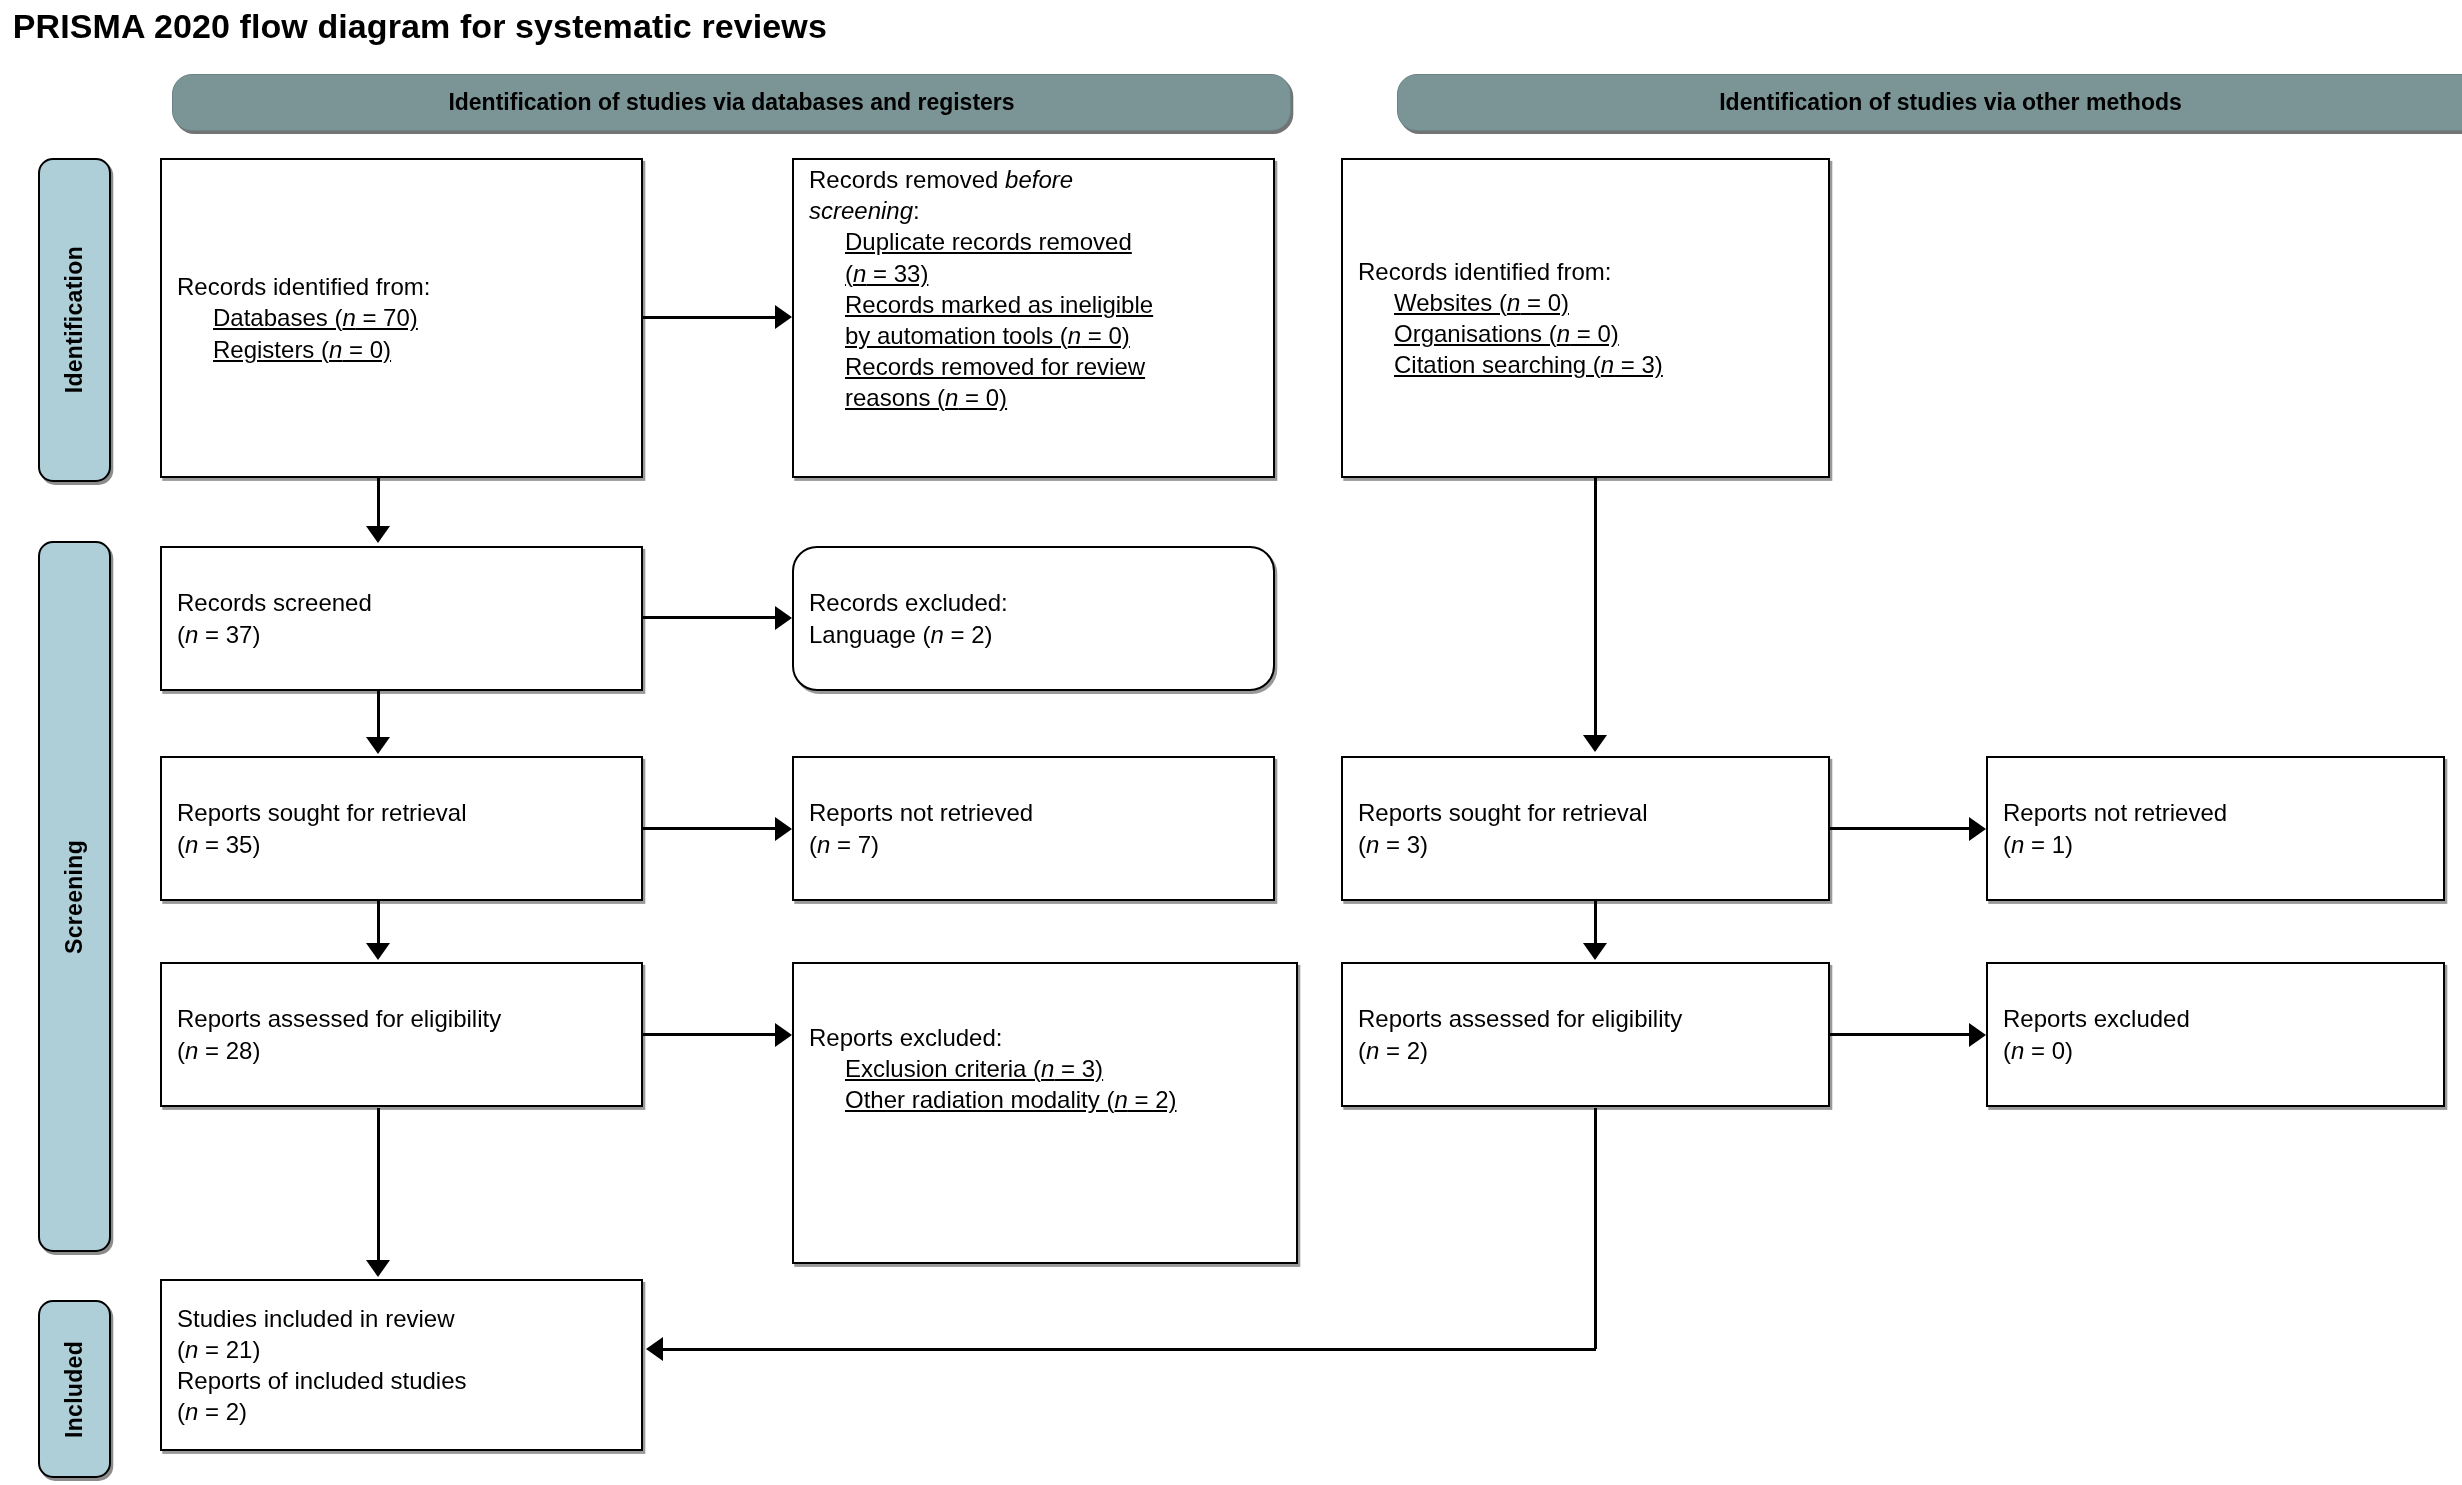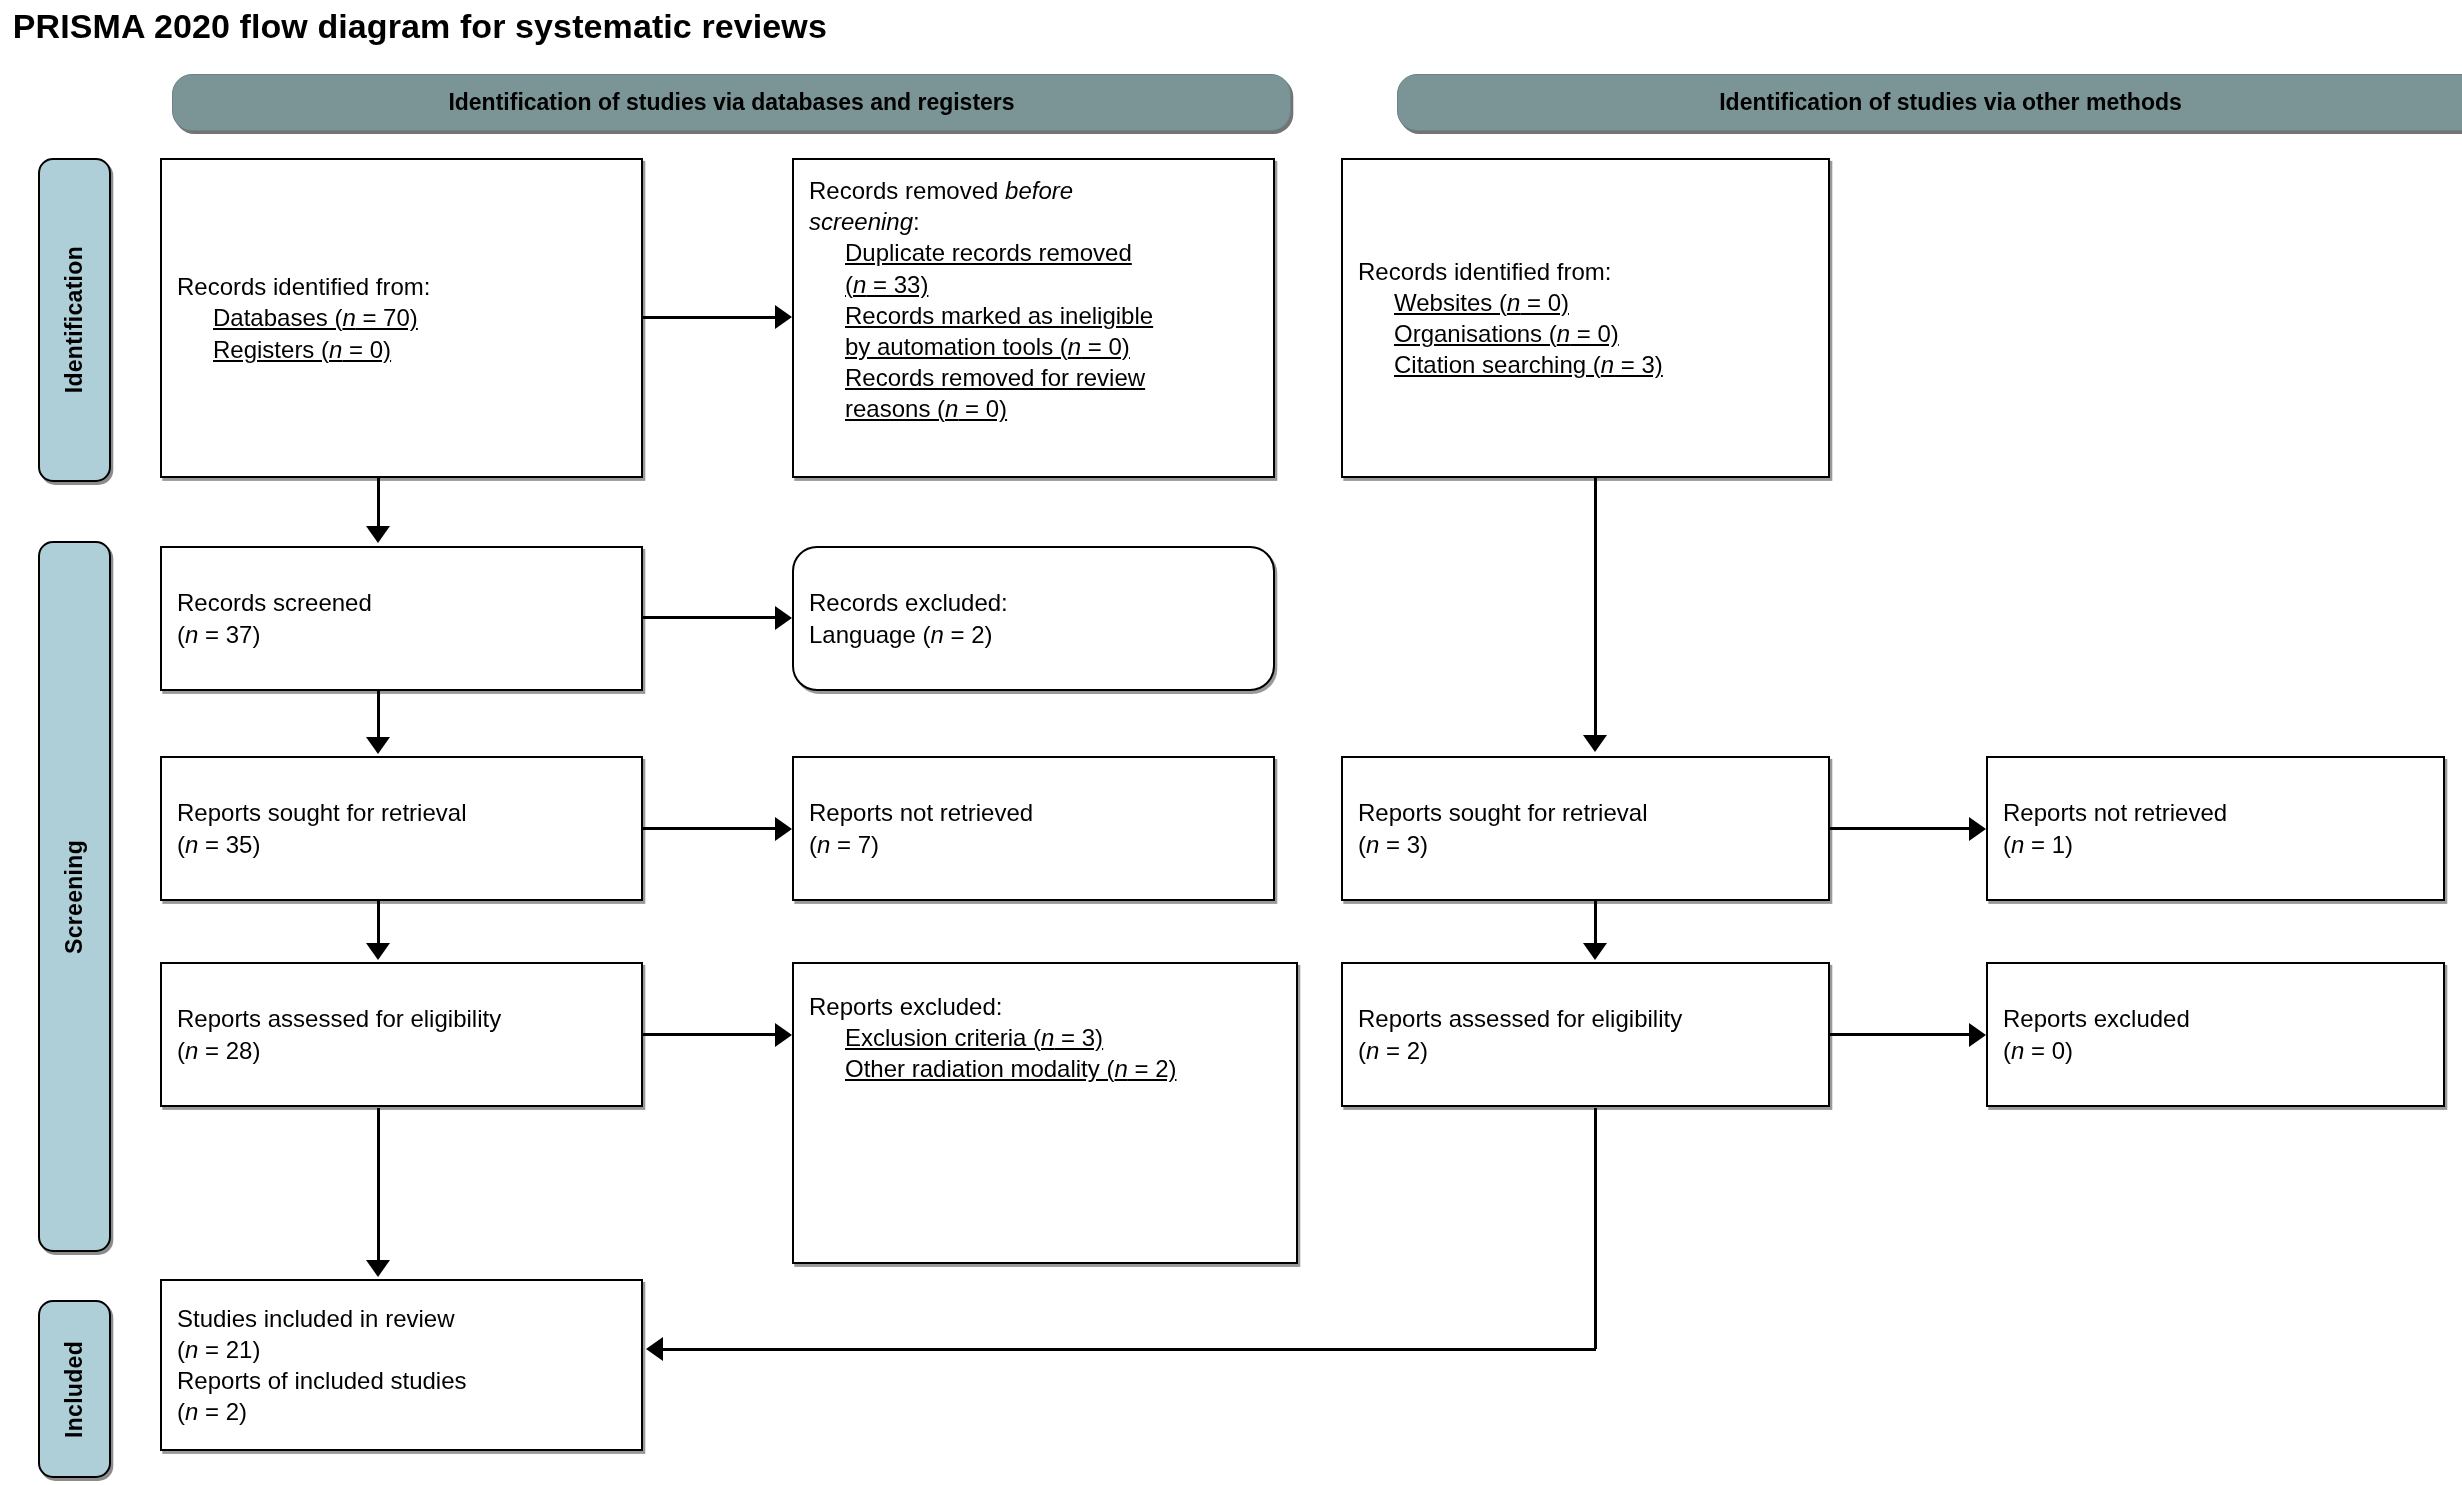--- a/index.html
+++ b/index.html
@@ -70,21 +70,21 @@
     flex-direction:column;
     justify-content:center;
     padding:0 15px;
   }
   .node .line{
     font-size:24px;
     line-height:1.30;
     white-space:nowrap;
   }
   .node .line.indent{ padding-left:36px;text-decoration:underline; }
-  .node.align-top{ justify-content:flex-start; padding-top:15px; }
+  .node.align-top{ justify-content:flex-start; padding-top:4px; }
   .n-italic{ font-style:italic; }
   
   .vline{ position:absolute; background:#000; width:2.9px; }
   .hline{ position:absolute; background:#000; height:2.9px; }
   .arrow-down{
     position:absolute;
     width:0;height:0;
     border-left:12.2px solid transparent;
     border-right:12.2px solid transparent;
     border-top:17.4px solid #000;
@@ -166,21 +166,21 @@
   <div class="node" style="left:792px; top:756px; width:483px; height:145px;">
     <div class="line">Reports not retrieved</div>
     <div class="line">(<i>n</i> = 7)</div>
   </div>
 
   <div class="node" style="left:160px; top:962px; width:483px; height:145px;">
     <div class="line">Reports assessed for eligibility</div>
     <div class="line">(<i>n</i> = 28)</div>
   </div>
 
-  <div class="node align-top" style="left:792px; top:962px; width:506px; height:302px; padding-top:27px;">
+  <div class="node align-top" style="left:792px; top:962px; width:506px; height:302px; padding-top:58px;">
     <div class="line">Reports excluded:</div>
     <div class="line indent"><span>Exclusion criteria (<i>n</i> = 3)</span></div>
     <div class="line indent"><span>Other radiation modality (<i>n</i> = 2)</span></div>
   </div>
 
   <div class="node" style="left:160px; top:1279px; width:483px; height:172px;">
     <div class="line">Studies included in review</div>
     <div class="line">(<i>n</i> = 21)</div>
     <div class="line">Reports of included studies</div>
     <div class="line">(<i>n</i> = 2)</div>

